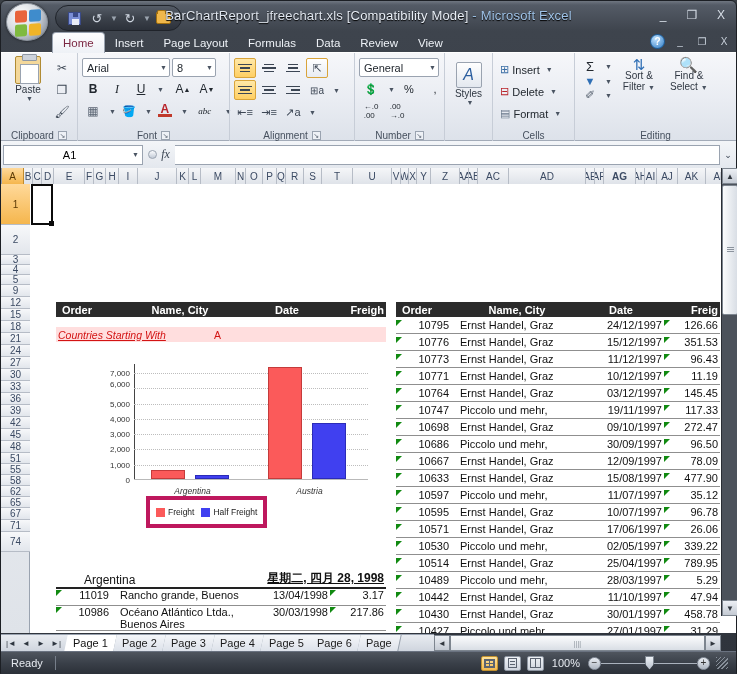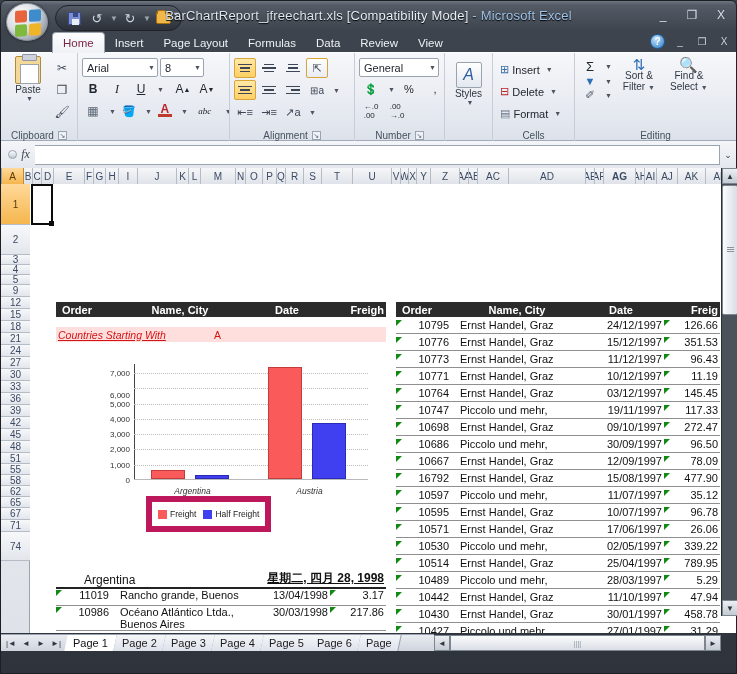--- a/index.html
+++ b/index.html
@@ -254,21 +254,21 @@
   .chart{ position:absolute; left:55px; top:172px; width:296px; height:165px; background:#fff; }
   .plot{ position:absolute; left:48px; top:8px; width:234px; height:116px; }
   .yaxis-line{ position:absolute; left:0; top:0; width:1px; height:116px; background:#444; }
   .xaxis-line{ position:absolute; left:0; bottom:0; width:234px; height:1px; background:#b9b9b9; }
   .gline{ position:absolute; left:0; width:234px; height:0; border-top:1px dotted #bdbdbd; }
   .ytick{ position:absolute; right:calc(100% + 4px); transform:translateY(-50%); font-size:8px; color:#333; white-space:nowrap; }
   .bar{ position:absolute; bottom:1px; }
   .xlab{ position:absolute; top:122px; font-size:8.5px; color:#333; transform:translateX(-50%); font-style:italic; }
   .legend{
     position:absolute; left:60px; top:140px; height:18px;
-    border:6px solid #be185d; background:#fff; display:flex; align-items:center; gap:7px; padding:12px 6px;
+    border:4px solid #be185d; background:#fff; display:flex; align-items:center; gap:7px; padding:12px 6px;
     font-size:8.5px; color:#222;
   }
   .lg{ display:flex; align-items:center; gap:3px; }
   .swatch{ width:9px;height:9px; display:inline-block; }
 
   
   .vscroll{
     position:absolute; right:0; top:168px; width:16px; height:448px;
     background:#4c525b;
     border-left:1px solid #2a2e35;
@@ -425,21 +425,21 @@
       </div>
       <div class="rg-label">
         <span>Clipboard</span>
         <span class="dialog-launch">↘</span>
       </div>
     </div>
 
     <div class="rgroup" style="width:152px">
       <div class="rg-body" style="flex-direction:column;padding-top:2px">
         <div class="fontrow">
-          <div class="combo" style="width:76px">
+          <div class="combo" style="width:88px">
             <span class="cv">Arial</span>
             <span class="caret">▼</span>
           </div>
           <div class="combo" style="width:44px">
             <span class="cv">8</span>
             <span class="caret">▼</span>
           </div>
         </div>
         <div class="fontrow">
           <div class="fbtn" style="font-weight:bold">B</div>
@@ -458,20 +458,24 @@
           <div class="caret">▼</div>
           <div class="fbtn" style="display:flex;flex-direction:column;line-height:9px">
             <span style="color:#b8232a;font-weight:bold">A</span>
             <span style="width:14px;height:3px;background:#c0392b;display:block"></span>
           </div>
           <div class="caret">▼</div>
           <div class="fbtn wide" style="font-size:9px;font-family:'Liberation Serif',serif;font-style:italic">abc</div>
           <div class="caret">▼</div>
         </div>
       </div>
+      <div class="rg-label">
+        <span>Font</span>
+        <span class="dialog-launch">↘</span>
+      </div>
     </div>
 
     <div class="rgroup" style="width:125px">
       <div class="rg-body" style="flex-direction:column;padding-top:2px">
         <div class="fontrow">
           <div class="align-btn on">
               <i></i>
               <i class="s"></i>
               <i class="s"></i>
             </div>
@@ -621,20 +625,24 @@
           </div>
         </div>
       </div>
       <div class="rg-label">
         <span>Editing</span>
       </div>
     </div>
   </div>
 
   <div class="fbar">
+    <div class="namebox">
+      <span class="nb-val">A1</span>
+      <span class="caret">▼</span>
+    </div>
     <div class="fx-sep">
       <span class="fx-dot"></span>
       <span class="fx-lbl">fx</span>
     </div>
     <div class="formula-input"></div>
     <div class="fbar-exp">⌄</div>
   </div>
 
   <div class="gridwrap">
     <div class="colhdr">
@@ -701,21 +709,21 @@
           <div class="rh" style="height: 12px;">42</div>
           <div class="rh" style="height: 12px;">45</div>
           <div class="rh" style="height: 12px;">48</div>
           <div class="rh" style="height: 11px;">51</div>
           <div class="rh" style="height: 11px;">55</div>
           <div class="rh" style="height: 11px;">58</div>
           <div class="rh" style="height: 11px;">62</div>
           <div class="rh" style="height: 11px;">65</div>
           <div class="rh" style="height: 12px;">67</div>
           <div class="rh" style="height: 12px;">71</div>
-          <div class="rh" style="height: 29px;">74</div>
+          <div class="rh" style="height: 20px;">74</div>
         </div>
     </div>
 
     <div class="canvas">
       <div class="cell-a1"></div>
 
 
       <div class="tbl" style="left:25px; top:118px; width:330px;">
         <div class="tbl-head">
           <span class="hb-order">Order</span>
@@ -743,21 +751,21 @@
               <div class="gline" style="top: 24.4211px;"></div>
               <div class="gline" style="top: 9.15789px;"></div>
             </div>
           <div id="yticks">
               <div class="ytick" style="top: 116px;">0</div>
               <div class="ytick" style="top: 100.737px;">1,000</div>
               <div class="ytick" style="top: 85.4737px;">2,000</div>
               <div class="ytick" style="top: 70.2105px;">3,000</div>
               <div class="ytick" style="top: 54.9474px;">4,000</div>
               <div class="ytick" style="top: 39.6842px;">5,000</div>
-              <div class="ytick" style="top: 31px;">6,000</div>
+              <div class="ytick" style="top: 20px;">6,000</div>
               <div class="ytick" style="top: 9.15789px;">7,000</div>
             </div>
           <div id="bars">
               <div class="bar" style="left: 16.5px; width: 34px; height: 8.54737px; background: rgb(251, 90, 90); border: 1px solid rgb(196, 59, 59);"></div>
               <div class="bar" style="left: 60.5px; width: 34px; height: 3.96842px; background: rgb(64, 64, 240); border: 1px solid rgb(43, 43, 184);"></div>
               <div class="bar" style="left: 133.5px; width: 34px; height: 112.032px; background: rgb(251, 90, 90); border: 1px solid rgb(196, 59, 59);"></div>
               <div class="bar" style="left: 177.5px; width: 34px; height: 56.1684px; background: rgb(64, 64, 240); border: 1px solid rgb(43, 43, 184);"></div>
             </div>
           <div id="xlabels">
               <div class="xlab" style="left: 58.5px;">Argentina</div>
@@ -853,21 +861,21 @@
               <span class="c-dt">30/09/1997</span>
               <span class="c-fr flag">96.50</span>
             </div>
             <div class="grow">
               <span class="c-ord flag">10667</span>
               <span class="c-nm">Ernst Handel, Graz</span>
               <span class="c-dt">12/09/1997</span>
               <span class="c-fr flag">78.09</span>
             </div>
             <div class="grow">
-              <span class="c-ord flag">16792</span>
+              <span class="c-ord flag">10633</span>
               <span class="c-nm">Ernst Handel, Graz</span>
               <span class="c-dt">15/08/1997</span>
               <span class="c-fr flag">477.90</span>
             </div>
             <div class="grow">
               <span class="c-ord flag">10597</span>
               <span class="c-nm">Piccolo und mehr,</span>
               <span class="c-dt">11/07/1997</span>
               <span class="c-fr flag">35.12</span>
             </div>
@@ -965,13 +973,37 @@
         </div>
         <div class="stab">
           <span>Page 6</span>
         </div>
         <div class="stab">
           <span>Page</span>
         </div>
       </div>
   </div>
 
+  <div class="statusbar">
+    <span class="st-ready">Ready</span>
+    <span class="st-div"></span>
+    <div class="st-right">
+      <div class="viewbtn on">
+          <span class="vb-grid"></span>
+        </div>
+      <div class="viewbtn">
+          <span class="vb-page"></span>
+        </div>
+      <div class="viewbtn">
+          <span class="vb-brk"></span>
+        </div>
+      <span class="zoomtxt">100%</span>
+      <div class="zslider">
+        <span class="zbtn">−</span>
+        <span class="ztrack">
+            <span class="zhandle"></span>
+          </span>
+        <span class="zbtn">+</span>
+      </div>
+      <span class="grip-corner"></span>
+    </div>
+  </div>
 </div>
 
 </body></html>

